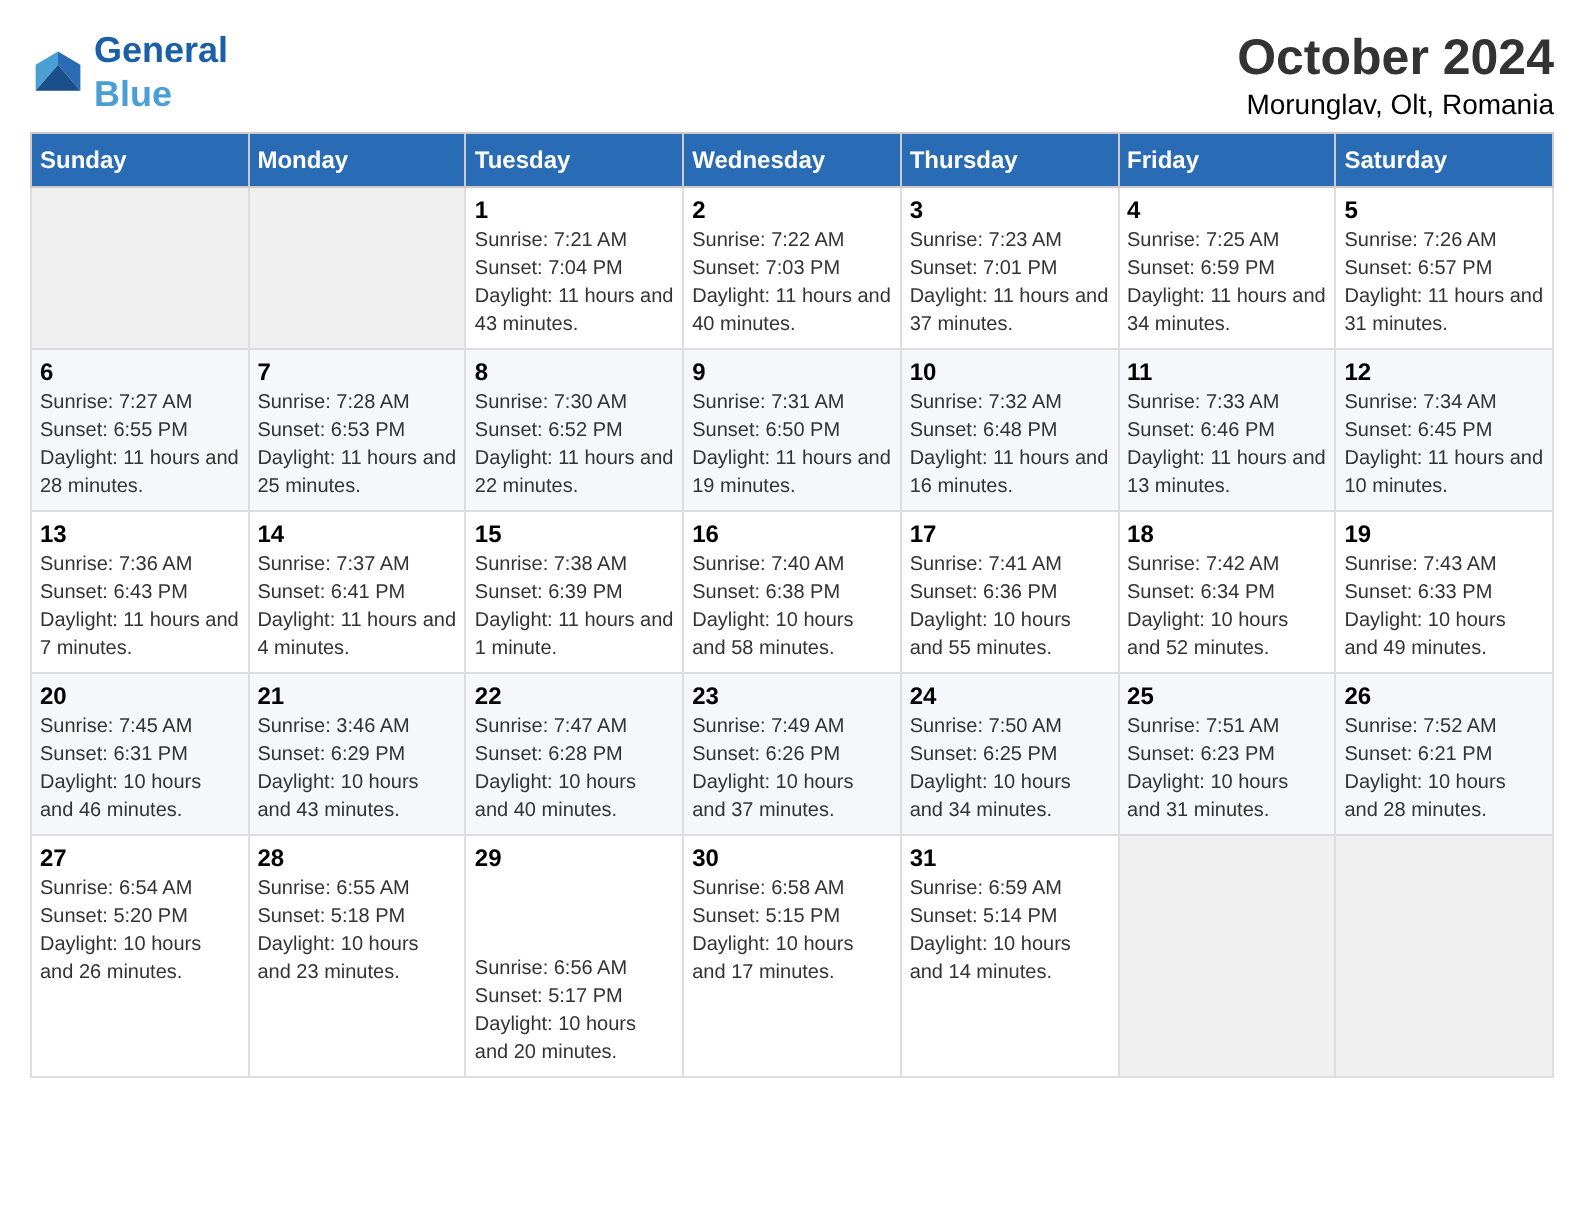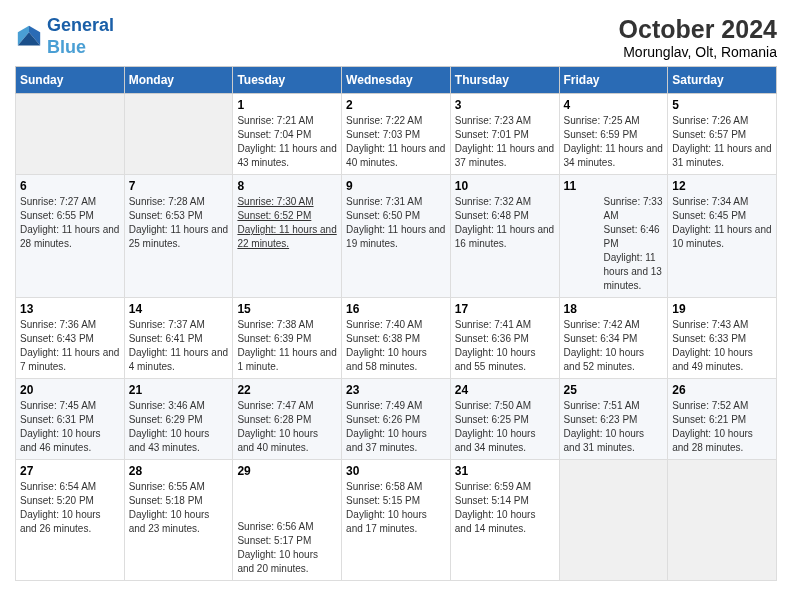--- a/index.html
+++ b/index.html
@@ -163,39 +163,39 @@
 Daylight: 11 hours and 28 minutes.</div>
         </td>
         <td>
           <span class="day-number">7</span>
           <div class="day-info" style="white-space: pre-line;">Sunrise: 7:28 AM
 Sunset: 6:53 PM
 Daylight: 11 hours and 25 minutes.</div>
         </td>
         <td>
           <span class="day-number">8</span>
-          <div class="day-info" style="white-space: pre-line; text-decoration: underline;">Sunrise: 7:30 AM
+          <div class="day-info" style="white-space: pre-line;">Sunrise: 7:30 AM
 Sunset: 6:52 PM
 Daylight: 11 hours and 22 minutes.</div>
         </td>
         <td>
           <span class="day-number">9</span>
           <div class="day-info" style="white-space: pre-line;">Sunrise: 7:31 AM
 Sunset: 6:50 PM
 Daylight: 11 hours and 19 minutes.</div>
         </td>
         <td>
           <span class="day-number">10</span>
           <div class="day-info" style="white-space: pre-line;">Sunrise: 7:32 AM
 Sunset: 6:48 PM
 Daylight: 11 hours and 16 minutes.</div>
         </td>
         <td>
           <span class="day-number">11</span>
-          <div class="day-info" style="white-space: pre-line; margin-left: 40px;">Sunrise: 7:33 AM
+          <div class="day-info" style="white-space: pre-line;">Sunrise: 7:33 AM
 Sunset: 6:46 PM
 Daylight: 11 hours and 13 minutes.</div>
         </td>
         <td>
           <span class="day-number">12</span>
           <div class="day-info" style="white-space: pre-line;">Sunrise: 7:34 AM
 Sunset: 6:45 PM
 Daylight: 11 hours and 10 minutes.</div>
         </td>
       </tr>

